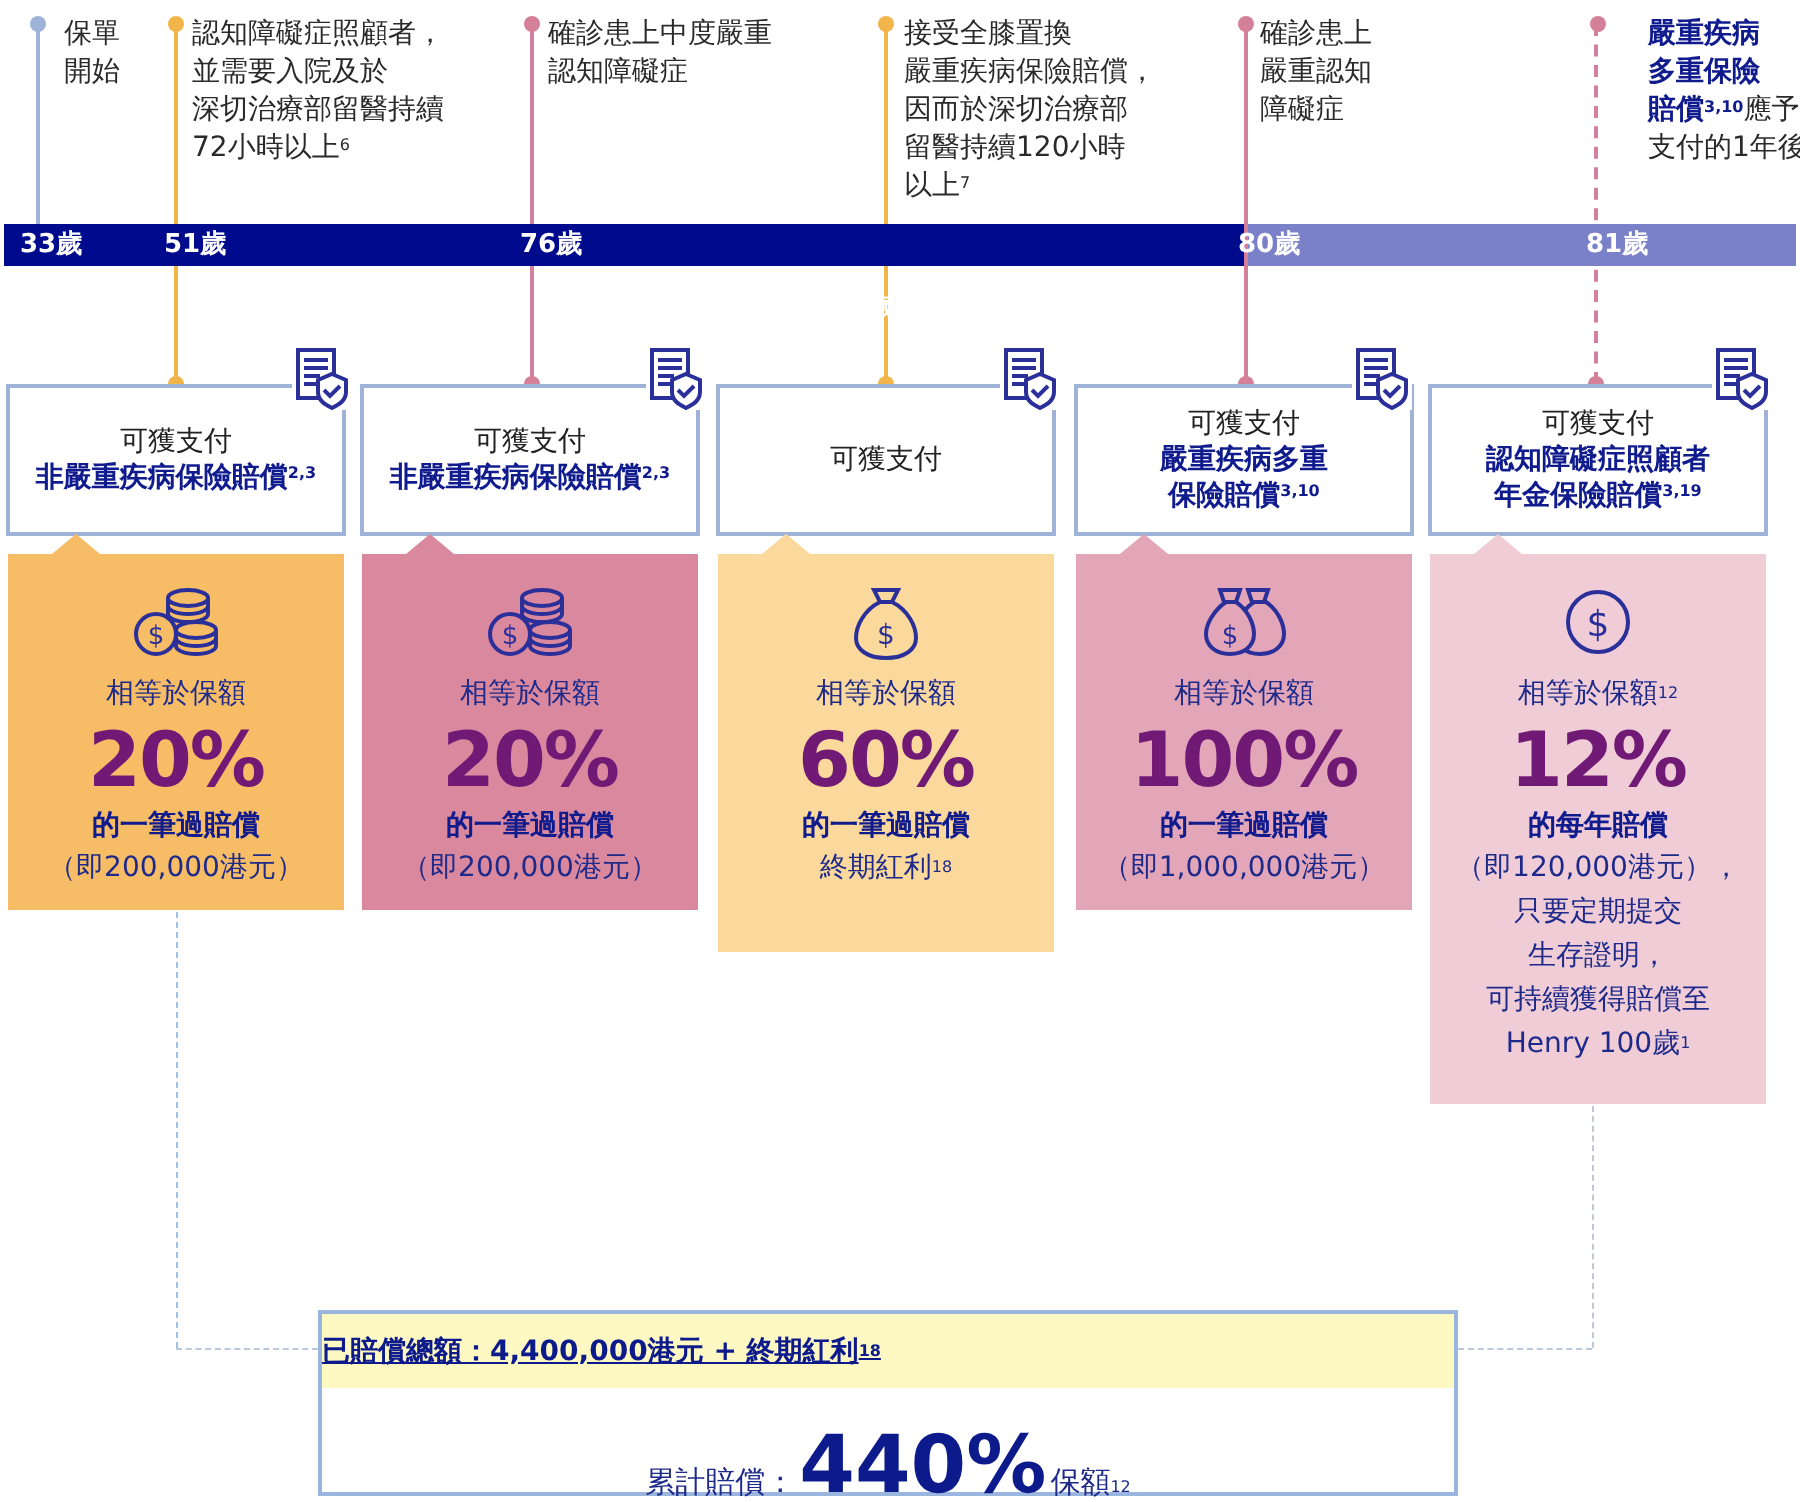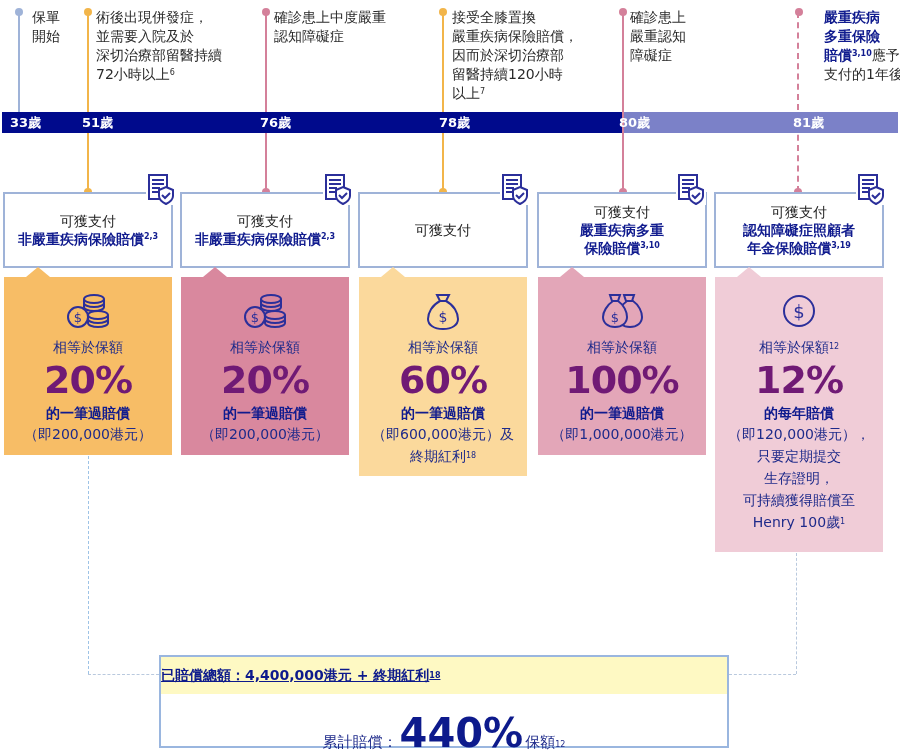--- a/index.html
+++ b/index.html
@@ -41,21 +41,21 @@
 <div class="vline" style="left:18px;top:12px;height:100px;background:#9fb3d8;"></div>
 <div class="dot" style="left:15px;top:8px;background:#9fb3d8;"></div>
 <div class="ev" style="left:32px;">
   <div>保單</div>
     <div>開始</div>
 </div>
 
 <div class="vline" style="left:87px;top:12px;height:180px;background:#f2b54a;"></div>
 <div class="dot" style="left:84px;top:8px;background:#f2b54a;"></div>
 <div class="ev" style="left:96px;">
-  <div>術後出現併發症，</div>
+  <div>認知障礙症照顧者，</div>
     <div>並需要入院及於</div>
     <div>深切治療部留醫持續</div>
   <div><span>72小時以上</span><sup>6</sup></div>
 </div>
 
 <div class="vline" style="left:265px;top:12px;height:180px;background:#d4809a;"></div>
 <div class="dot" style="left:262px;top:8px;background:#d4809a;"></div>
 <div class="ev" style="left:274px;">
   <div>確診患上中度嚴重</div>
     <div>認知障礙症</div>
@@ -87,21 +87,21 @@
   <div><span class="b">賠償</span><sup class="b">3,10</sup><span>應予</span></div>
   <div>支付的1年後</div>
 </div>
 
 <div class="bar" style="left:2px;width:620px;background:#000a8c;"></div>
 <div class="bar" style="left:622px;width:276px;background:#7b81c8;"></div>
 <div class="vline" style="left:622px;top:112px;height:21px;background:#d4809a;"></div>
 <div class="age" style="left:10px;">33歲</div>
 <div class="age" style="left:82px;">51歲</div>
 <div class="age" style="left:260px;">76歲</div>
-<div class="age" style="left:439px;">78歲</div>
+<div class="age" style="left:416px;margin-top:32px;">78歲</div>
 <div class="age" style="left:619px;">80歲</div>
 <div class="age" style="left:793px;">81歲</div>
 
 <div class="dot" style="left:84px;top:188px;background:#f2b54a;"></div>
 <div class="dot" style="left:262px;top:188px;background:#d4809a;"></div>
 <div class="dot" style="left:439px;top:188px;background:#f2b54a;"></div>
 <div class="dot" style="left:619px;top:188px;background:#d4809a;"></div>
 <div class="dot" style="left:794px;top:188px;background:#d4809a;"></div>
 
 <div class="hdr" style="left:3px;width:170px;">
@@ -192,21 +192,20 @@
 <div class="card" style="left:359px;width:168px;height:199px;background:#fbd99c;">
   <div class="tip" style="border-bottom-color:#fbd99c;"></div>
   <svg class="ic" viewBox="0 0 48 40">
       <path d="M18 4h12l-3 6h-6z" fill="none" stroke="#2b2f9a" stroke-width="2"></path>
       <path d="M21 10c-8 4-12 12-12 18 0 6 6 10 15 10s15-4 15-10c0-6-4-14-12-18z" fill="none" stroke="#2b2f9a" stroke-width="2"></path>
       <text x="24" y="31" text-anchor="middle" font-size="14" fill="#2b2f9a" font-family="DejaVu Sans, sans-serif">$</text>
     </svg>
   <div class="eq">相等於保額</div>
   <div class="pct">60%</div>
   <div class="desc">的一筆過賠償</div>
-  <div class="amt">（即600,000港元）及</div>
   <div class="amt"><span>終期紅利</span><sup>18</sup></div>
 </div>
 
 <div class="card" style="left:538px;width:168px;height:178px;background:#e3a6b8;">
   <div class="tip" style="border-bottom-color:#e3a6b8;"></div>
   <svg class="ic" viewBox="0 0 48 40">
       <path d="M26 4h10l-2 6h-6z" fill="none" stroke="#2b2f9a" stroke-width="2"></path>
       <path d="M29 10c-6 4-9 11-9 16 0 6 5 10 12 10s12-4 12-10c0-5-3-12-9-16z" fill="#e3a6b8" stroke="#2b2f9a" stroke-width="2"></path>
       <path d="M12 4h10l-2 6h-6z" fill="#e3a6b8" stroke="#2b2f9a" stroke-width="2"></path>
       <path d="M15 10c-6 4-10 11-10 16 0 6 5 10 12 10s12-4 12-10c0-5-3-12-9-16z" fill="#e3a6b8" stroke="#2b2f9a" stroke-width="2"></path>

